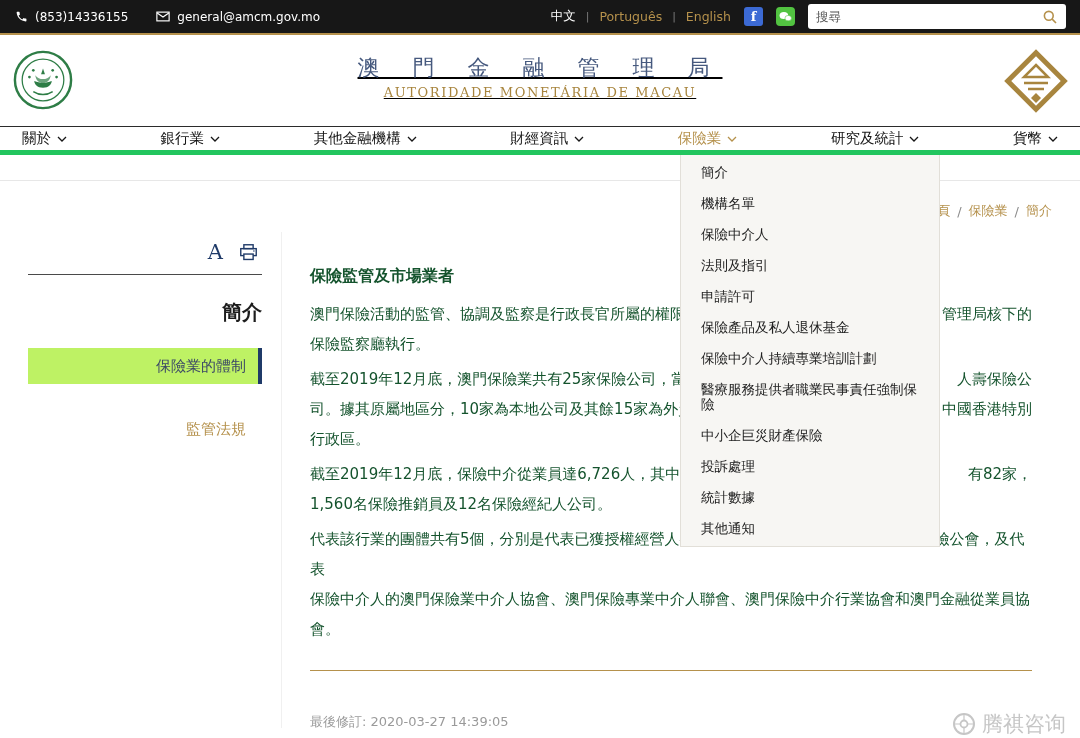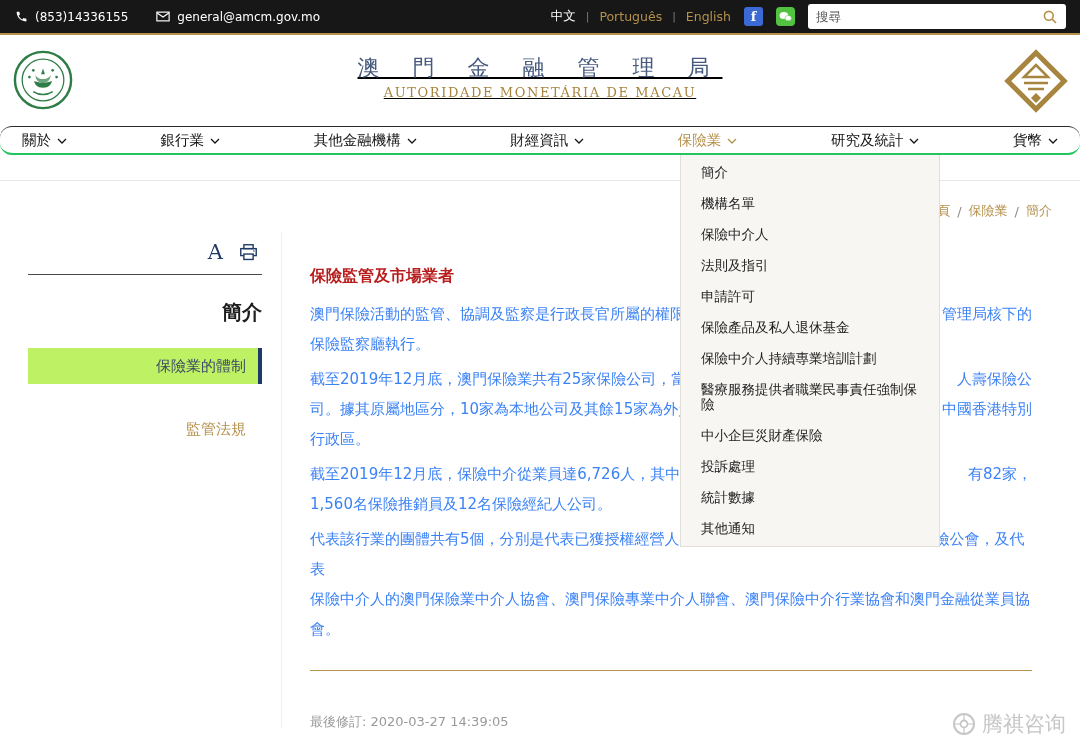--- a/index.html
+++ b/index.html
@@ -32,22 +32,22 @@
   .gov-logo { position:absolute; left:12px; top:14px; width:62px; height:62px; }
   .amcm-logo { position:absolute; right:12px; top:14px; width:64px; height:64px; }
   .header-titles { position:absolute; left:0; right:0; top:18px; text-align:center;text-decoration:underline; }
   .title-zh { font-family:"DejaVu Serif","Liberation Serif",serif; font-size:22px; color:#46597e;
               letter-spacing:13px; }
   .title-pt { font-family:"DejaVu Serif","Liberation Serif",serif; font-size:13px; color:#a8853e;
               letter-spacing:1.6px; margin-top:2px; }
 
   
   .nav { position:absolute; top:126px; left:0; width:1080px; height:29px;
-         border-top:1px solid #2b2b2b; border-bottom:2px solid #22c55e;
-         display:flex; justify-content:space-between; align-items:center; padding:0 22px; background:#fff;border-radius:12px; }
+         border-top:1px solid #2b2b2b; border-bottom:5px solid #22c55e;
+         display:flex; justify-content:space-between; align-items:center; padding:0 22px; background:#fff; }
   .nav-item { display:flex; align-items:center; gap:6px; font-size:14.5px; color:#161616; cursor:pointer; }
   .nav-item.active { color:#b5914c; }
   .chev { display:inline-flex; margin-top:2px; }
   .subline { position:absolute; top:180px; left:0; width:1080px; height:1px; background:#e7e7e7; }
 
   
   .breadcrumb { position:absolute; top:202px; right:28px; font-size:13px; color:#b5914c;
                 display:flex; gap:7px; align-items:center; z-index:2; }
   .breadcrumb .sep { color:#8a8a8a; }
   .breadcrumb .crumb { cursor:pointer; }
@@ -61,22 +61,22 @@
   .side-menu { margin-top:22px; }
   .side-item { height:36px; background:#bef264; border-right:4px solid #1f3a68;
                display:flex; align-items:center; justify-content:flex-end; padding-right:12px;
                font-size:15px; color:#3d4a66; cursor:pointer; }
   .side-link { margin-top:36px; text-align:right; padding-right:16px; font-size:15px;
                color:#b5914c; cursor:pointer; }
   .v-divider { position:absolute; left:281px; top:232px; width:1px; height:496px; background:#f0f0f0; }
 
   
   .main { position:absolute; left:310px; top:266px; width:722px; z-index:1; }
-  .content-title { font-size:16px; font-weight:bold; color:#b91c1c; margin-bottom:12px; }
-  .para { margin-bottom:5px; font-size:15px; color:#3b82f6; line-height:30px; }
+  .content-title { font-size:16px; font-weight:bold; color:#14532d; margin-bottom:12px; }
+  .para { margin-bottom:5px; font-size:15px; color:#14532d; line-height:30px; }
   .line { display:flex; }
   .line .r { margin-left:auto; }
   .gold-hr { margin-top:26px; border-top:1px solid #b5914c; width:100%; }
   .modified { margin-top:42px; font-size:13px; color:#9a9a9a; }
 
   
   .dropdown { position:absolute; left:680px; top:155px; width:260px; background:#f7f6f3;
               border:1px solid #e2dfd8; border-top:none; z-index:50; padding:2px 0; }
   .dd-item { padding:8px 10px 8px 20px; font-size:13.5px; color:#222; line-height:15px; cursor:pointer; }
 

